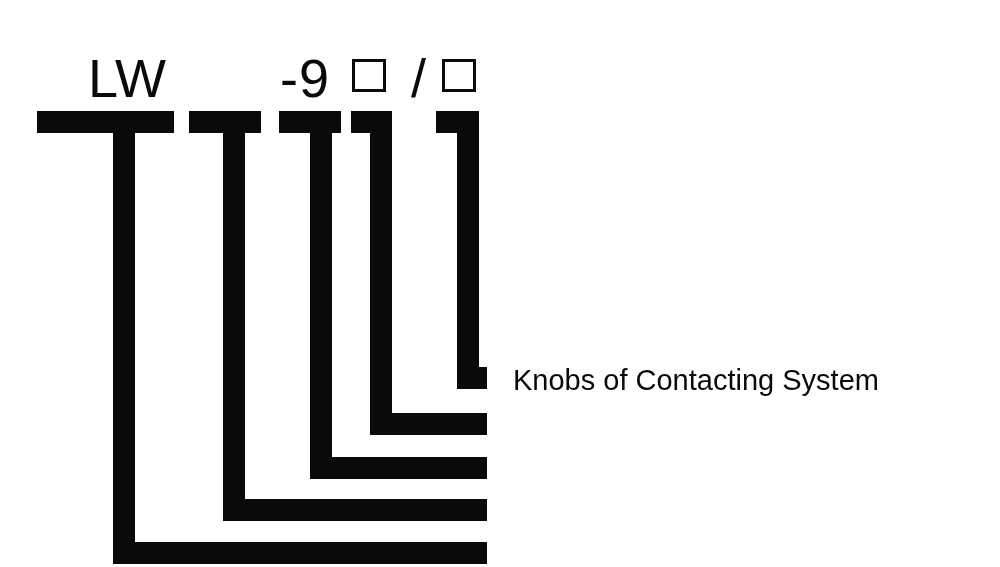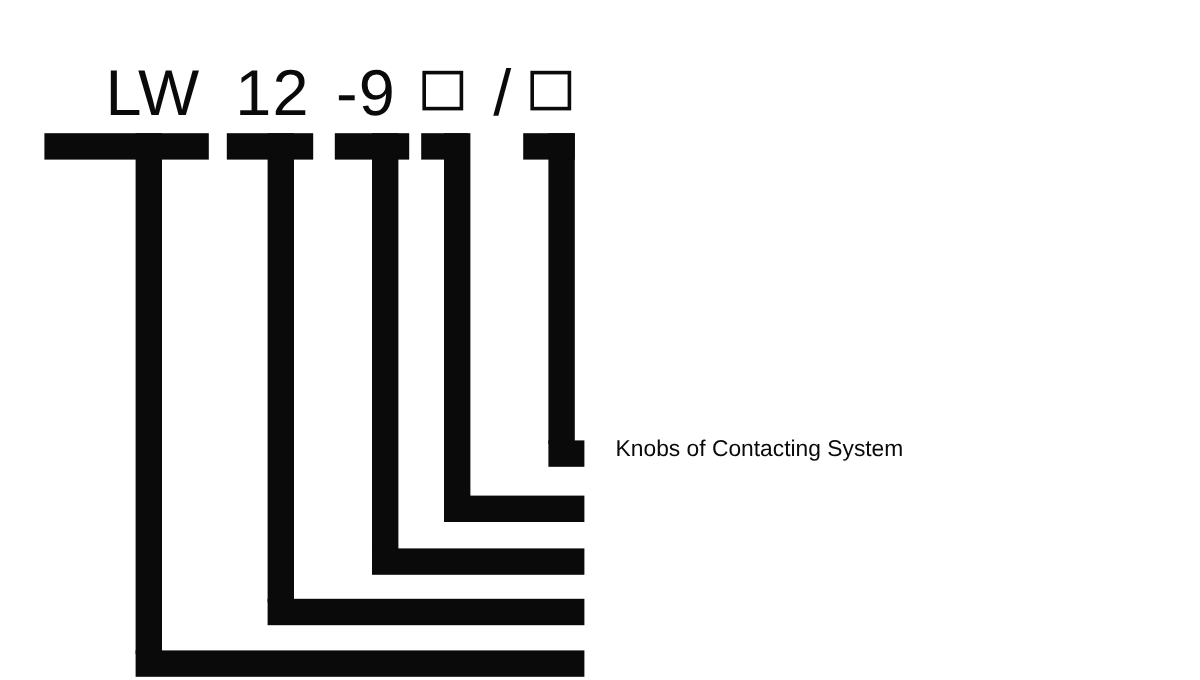--- a/index.html
+++ b/index.html
@@ -63,38 +63,37 @@
   .h-knobs      { top: 345px; left: 435px; width: 30px;  }
   .h-transfer   { top: 391px; left: 348px; width: 117px; }
   .h-heating    { top: 435px; left: 288px; width: 177px; }
   .h-design     { top: 477px; left: 201px; width: 264px; }
   .h-changeover { top: 520px; left: 91px;  width: 374px; }
 
   
   .lbl {
     position: absolute;
     left: 480px;
-    font-size: 19px;
+    font-size: 29px;
     line-height: 1.15;
     color: #0a0a0a;
     white-space: nowrap;
   }
   .lbl-knobs      { top: 331px; }
   .lbl-transfer   { top: 377px; }
   .lbl-heating    { top: 421px; }
   .lbl-design     { top: 463px; }
   .lbl-changeover { top: 505px; }
 </style>
 </head>
 <body>
 
 <div class="stage">
 
   <span class="seg seg-prefix">LW</span>
-  <span class="seg seg-design">12</span>
   <span class="seg seg-current">-9</span>
   <span class="pbox pbox-1"></span>
   <span class="seg seg-slash">/</span>
   <span class="pbox pbox-2"></span>
 
   <div class="line underline u-prefix"></div>
   <div class="line underline u-design"></div>
   <div class="line underline u-current"></div>
   <div class="line underline u-box1"></div>
   <div class="line underline u-box2"></div>

